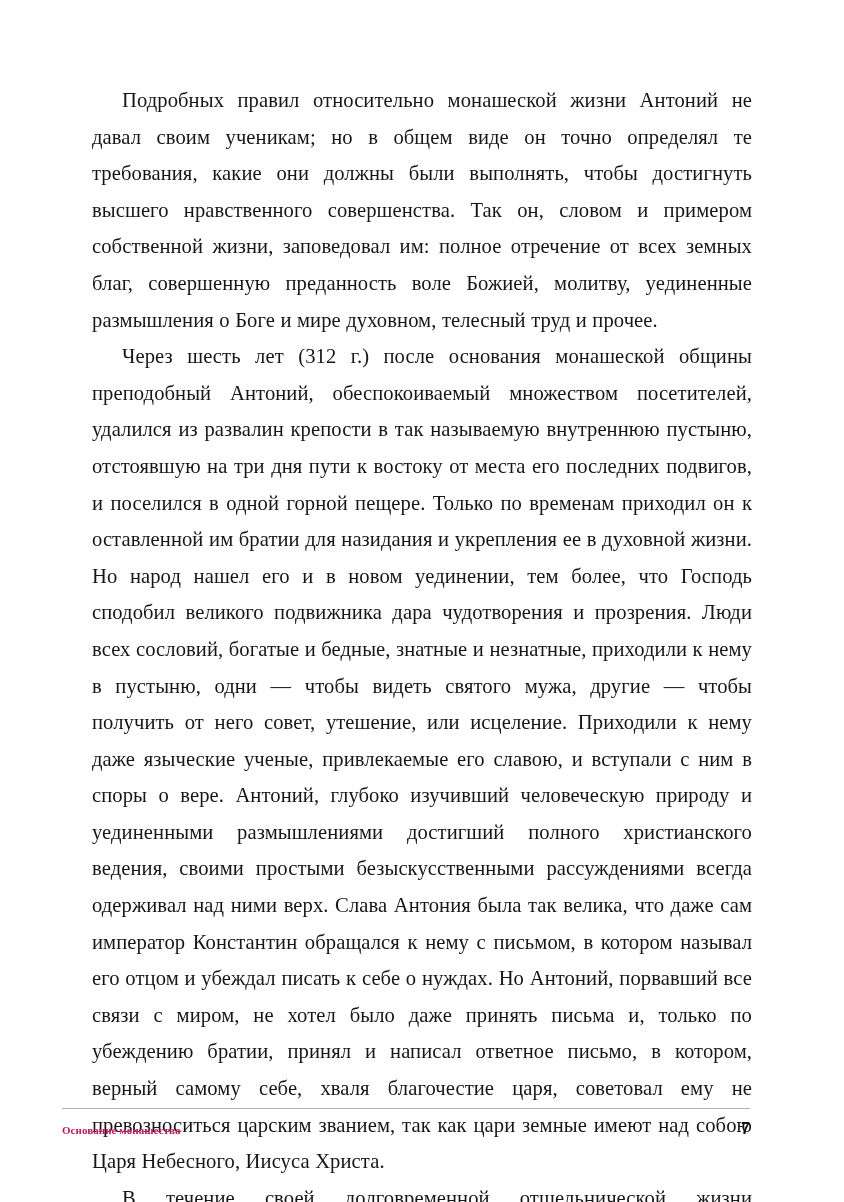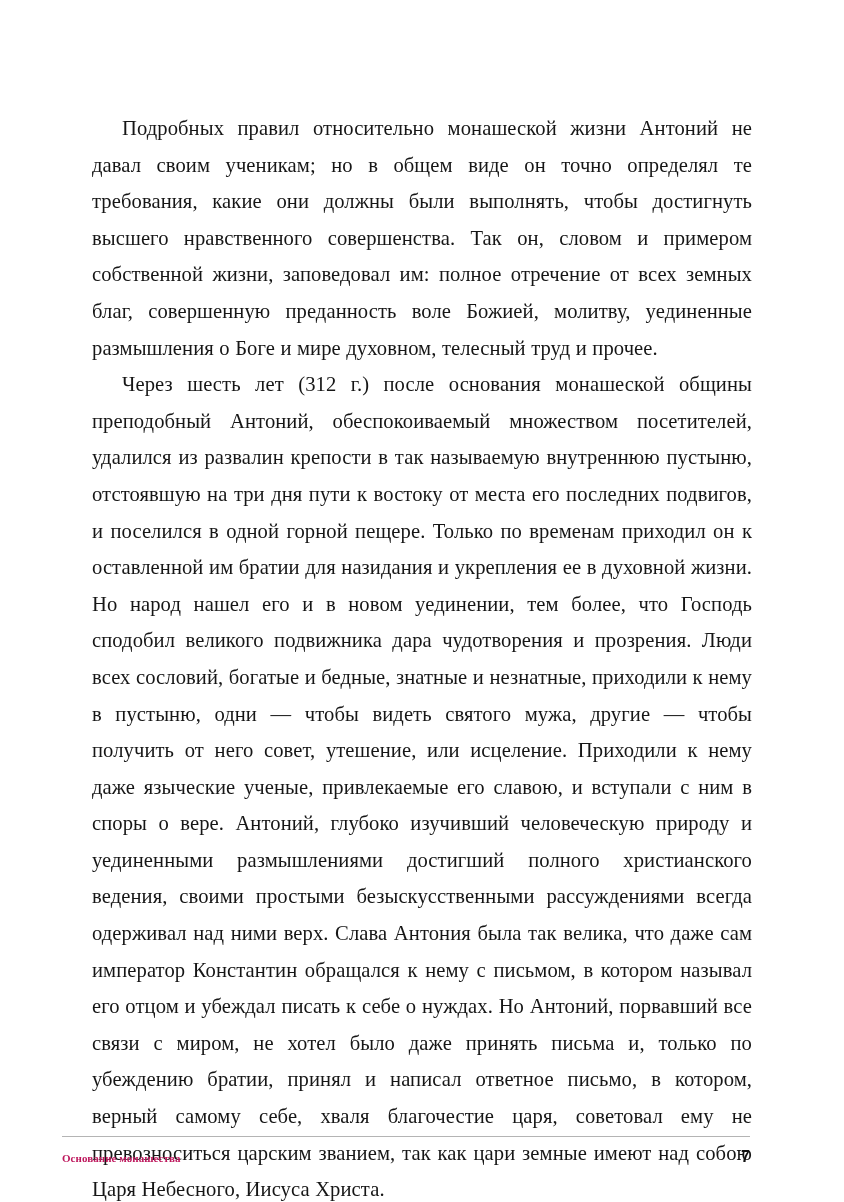--- a/index.html
+++ b/index.html
@@ -15,21 +15,20 @@
     overflow: hidden;
     font-family: "Liberation Serif", "DejaVu Serif", serif;
     color: #1a1a1a;
     -webkit-font-smoothing: antialiased;
   }
 
   .page {
     position: absolute;
     inset: 0;
     background: #ffffff;
-    margin-top: 28px;
   }
 
   
   .text-block {
     position: absolute;
     left: 92px;
     top: 82px;
     width: 660px;
   }
 

